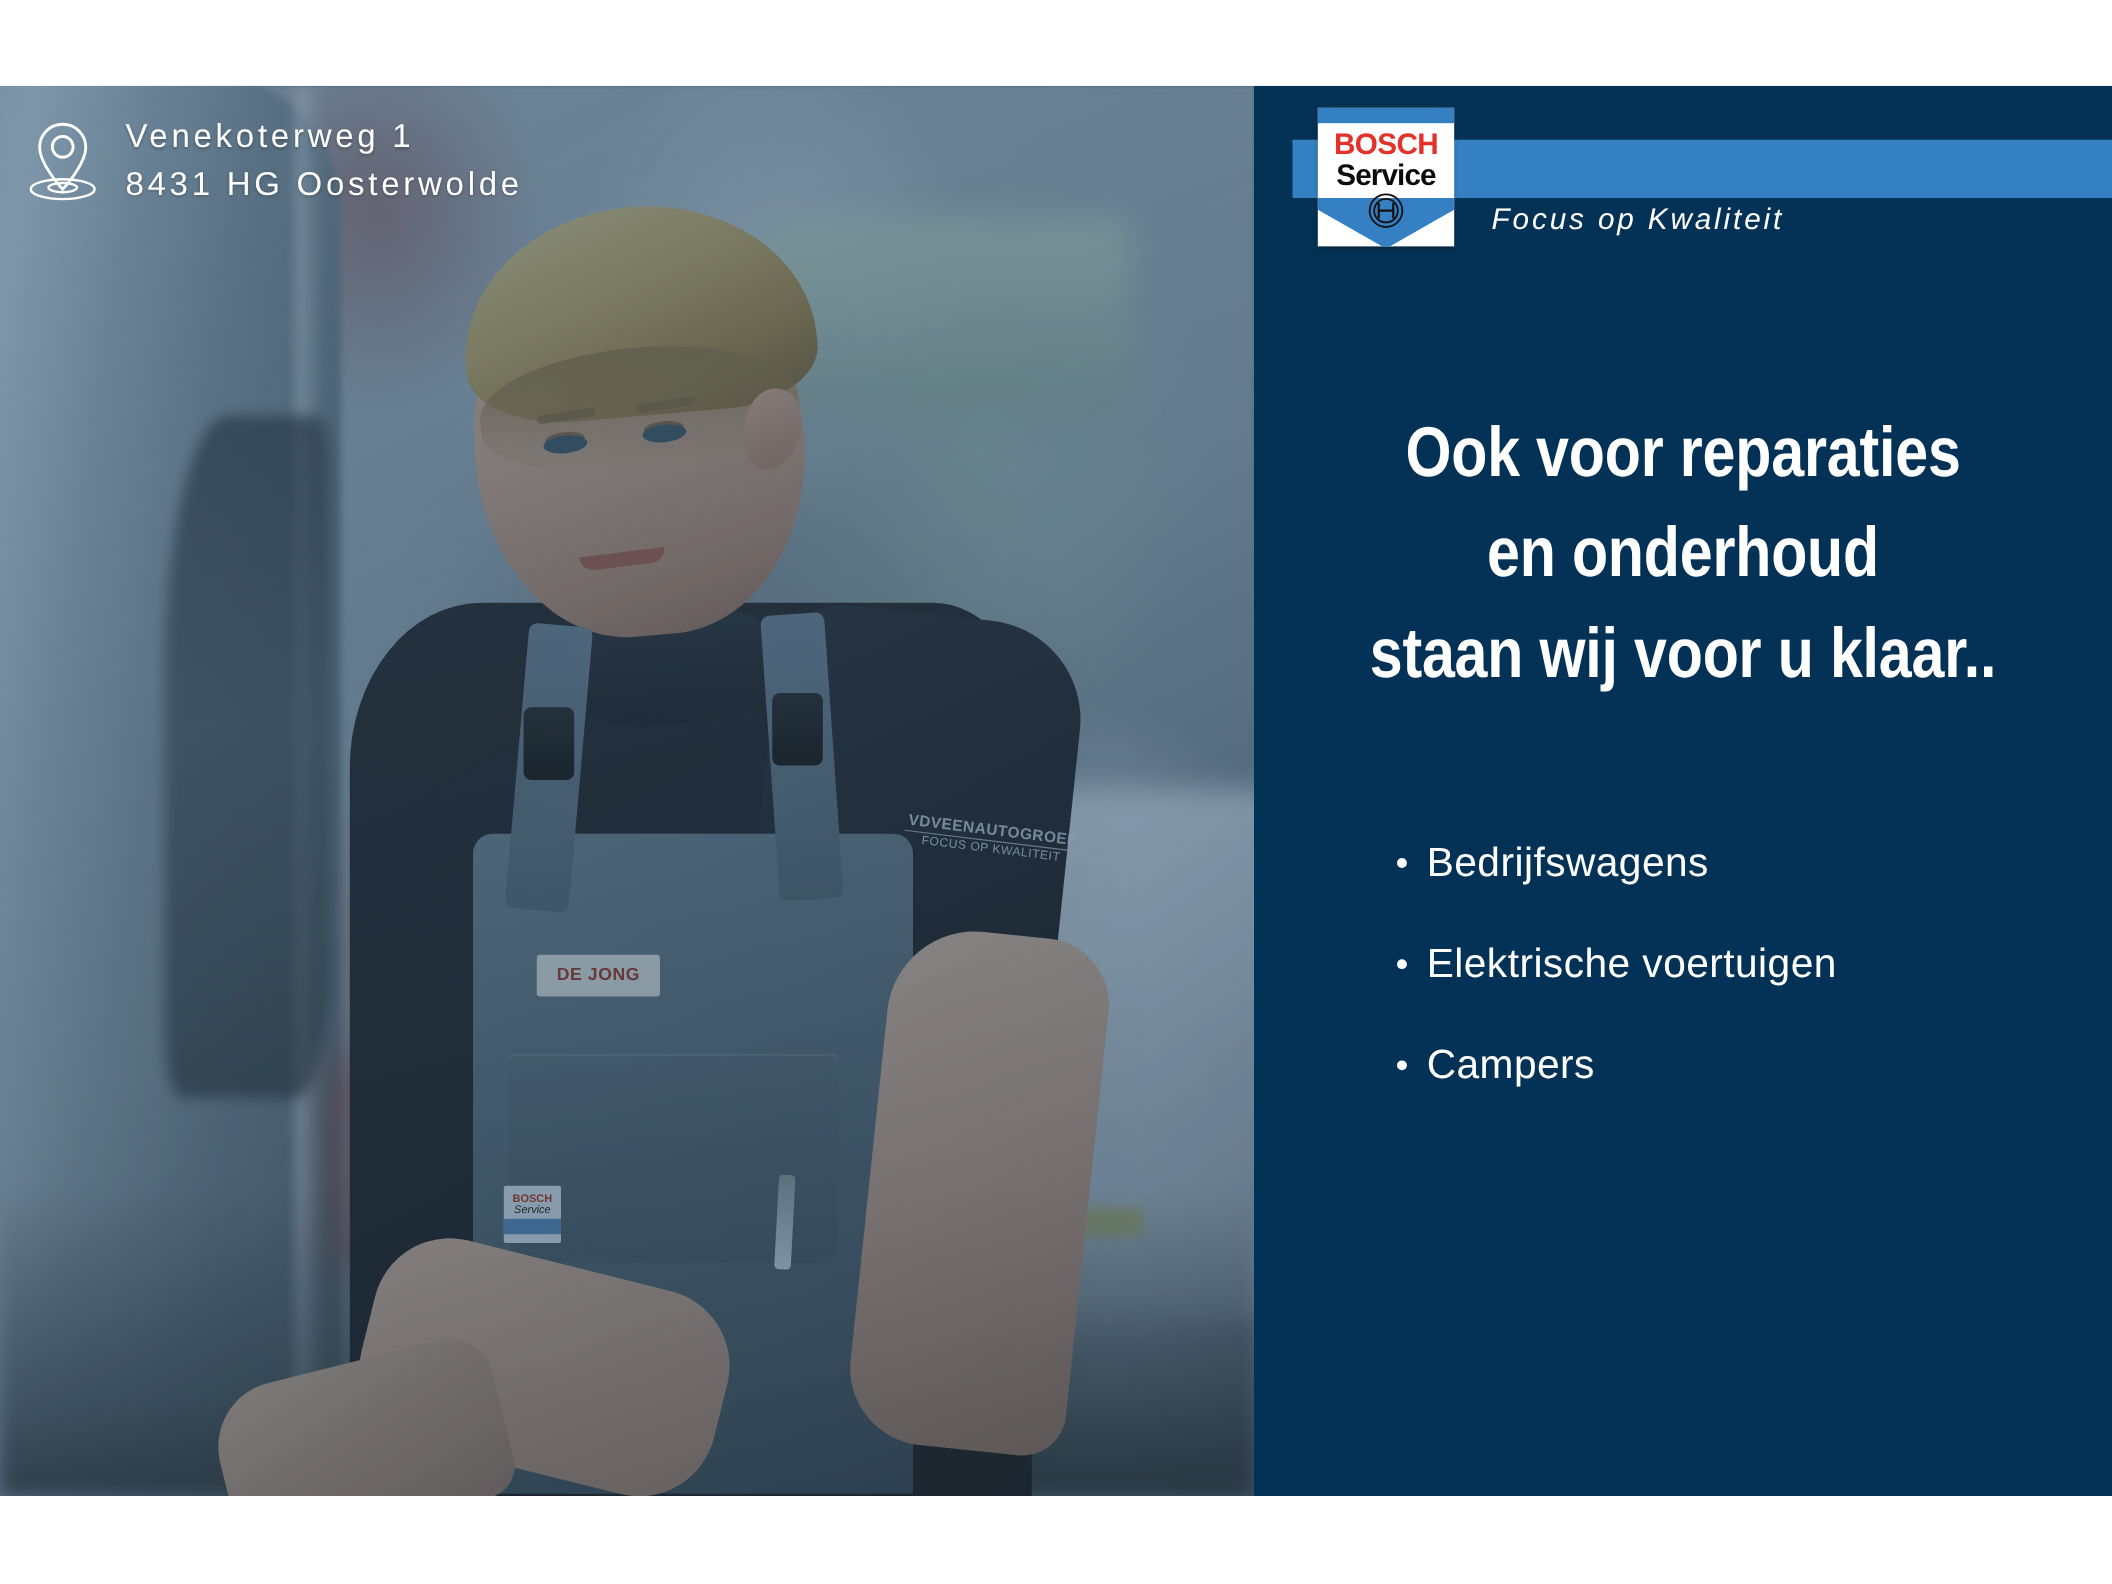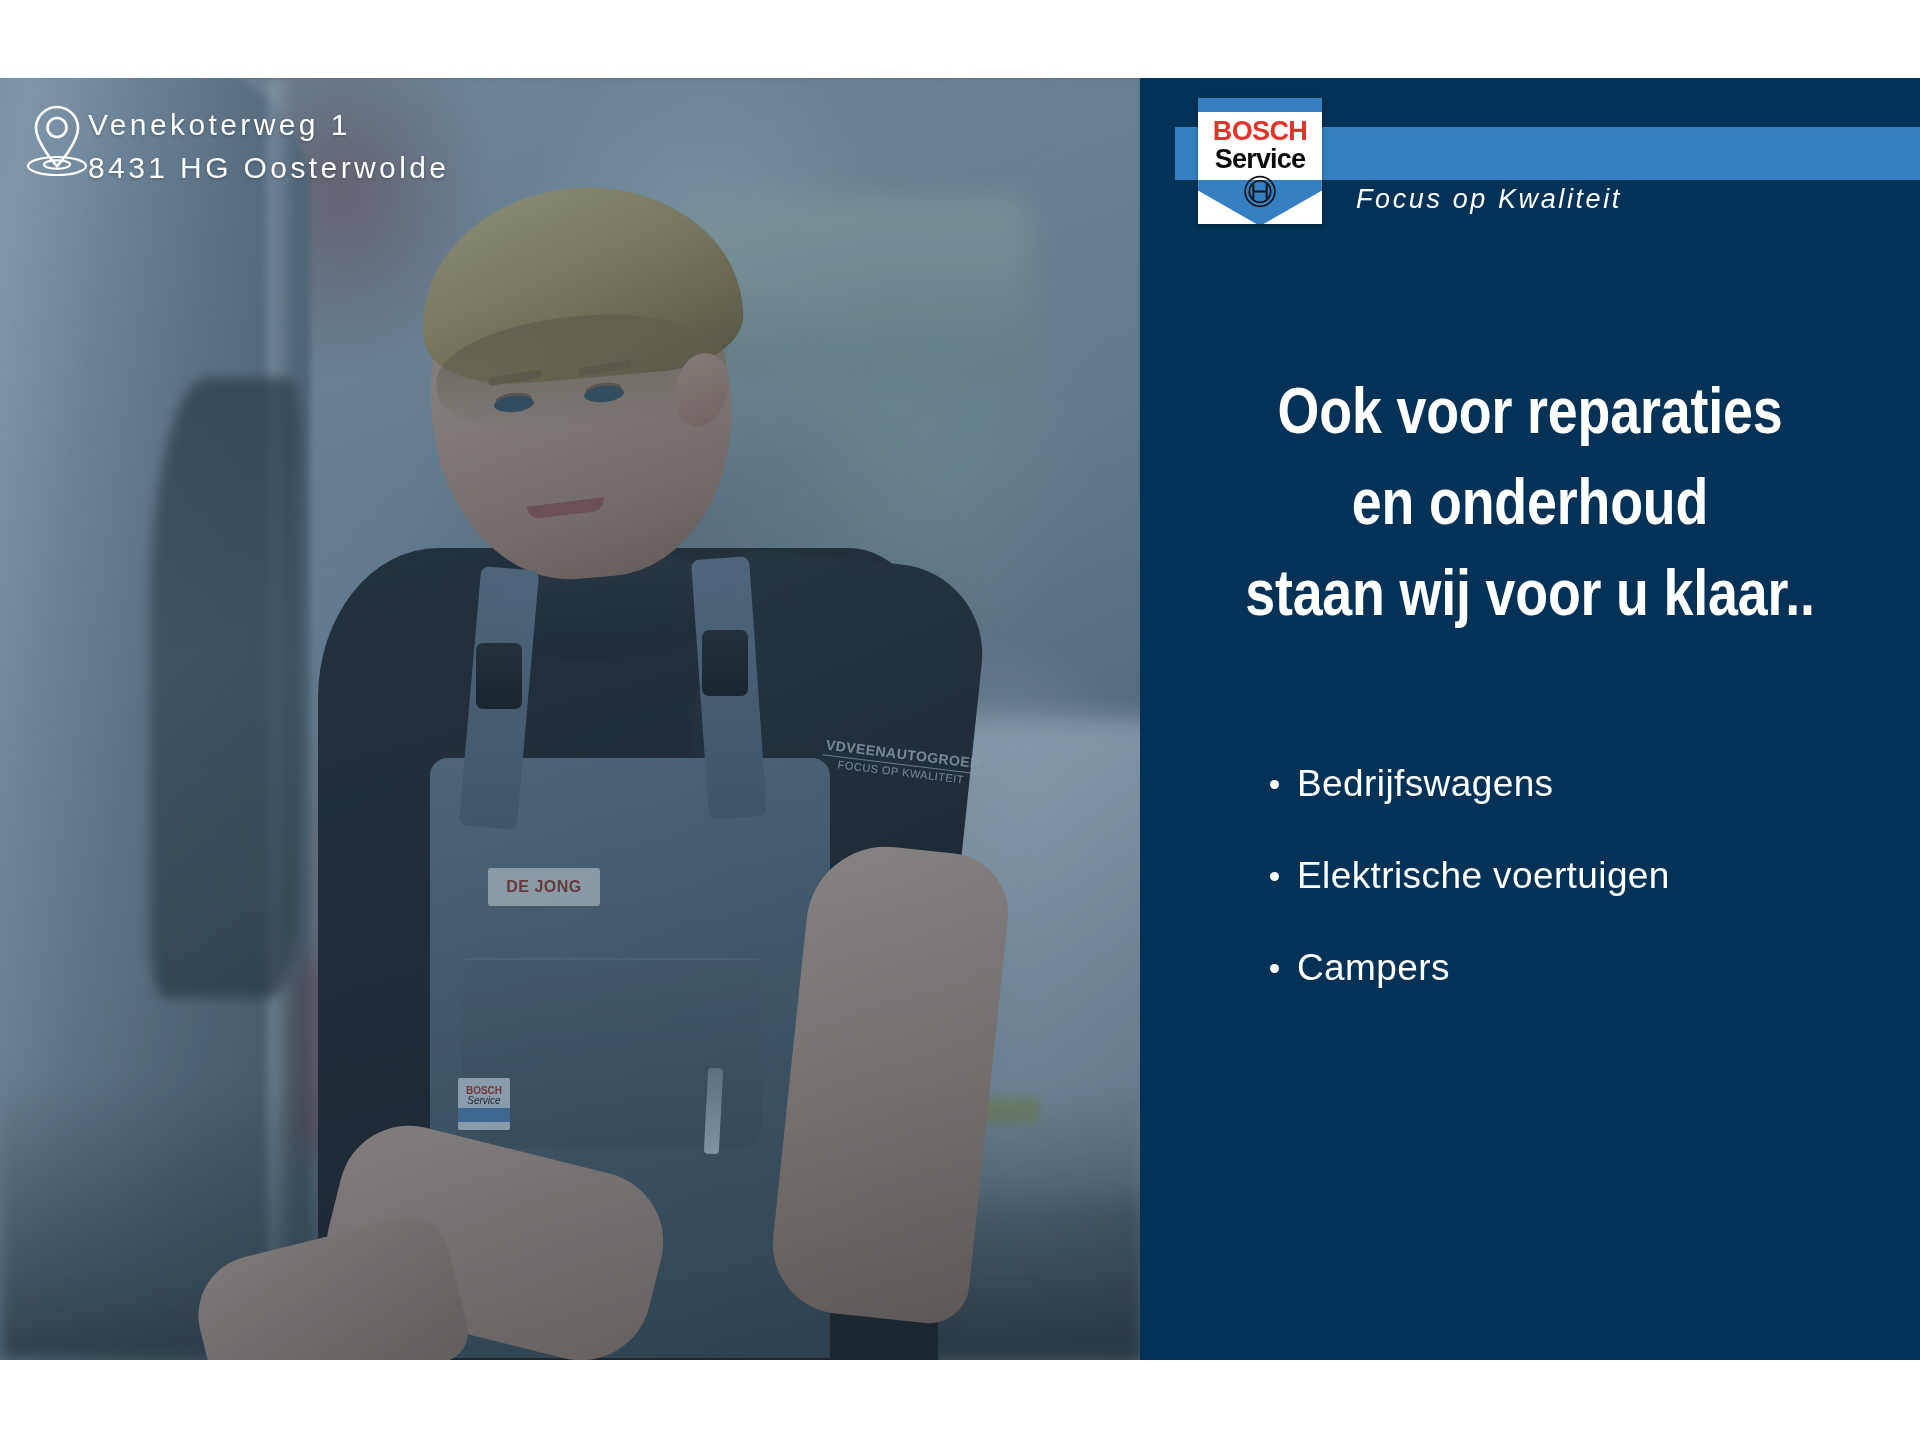--- a/index.html
+++ b/index.html
@@ -358,20 +358,22 @@
     inset: 0;
     background: rgba(110,150,175,.16);
   }
 
   
   .address-block {
     position: absolute;
     left: 26px;
     top: 26px;
     display: flex;
+    align-items: center;
+    gap: 26px;
     z-index: 6;
   }
   .pin-icon { width: 62px; height: 74px; flex: none; }
   .address-lines {
     color: #ffffff;
     font-size: 30px;
     letter-spacing: 3.4px;
     line-height: 1.42;
     font-weight: 300;
     text-shadow: 0 1px 3px rgba(0,0,0,.28);

